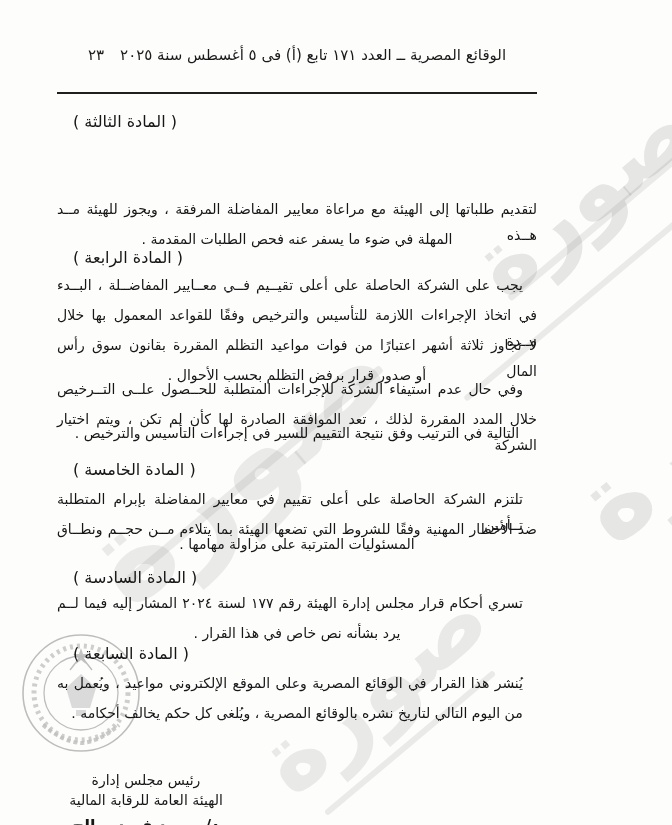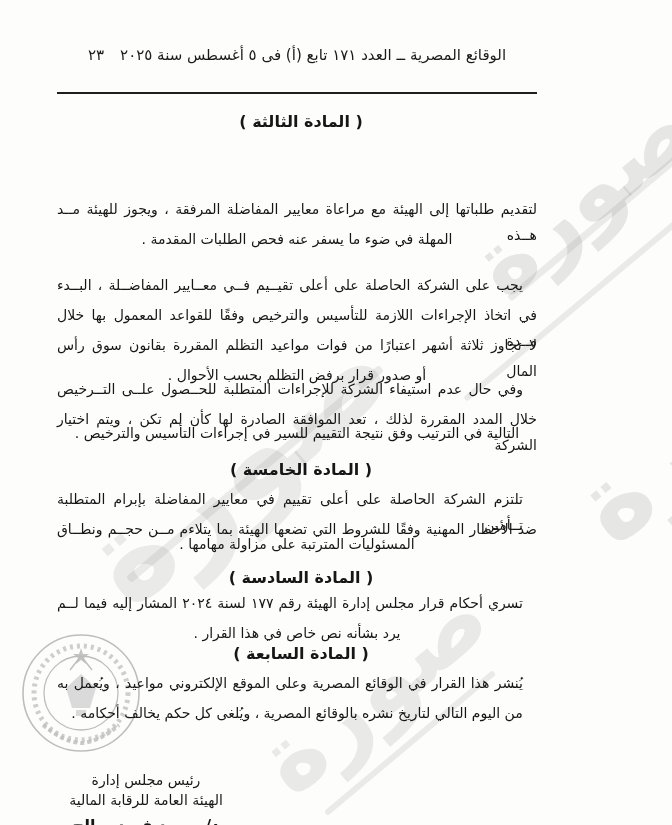--- a/index.html
+++ b/index.html
@@ -40,23 +40,23 @@
     position:absolute; top:46px; left:0; right:0;
     display:flex; justify-content:center; align-items:baseline; gap:16px;
     font-size:15px; color:#1a1a1a;
   }
   .gz-header .ttl { white-space:nowrap; }
   .rule {
     position:absolute; top:92px; left:0; right:0; height:2px;
     background:#1f1f1f;
   }
   .heading {
-    position:absolute; left:8px; right:0;
-    text-align:center;
-    font-size:16px; font-weight:bold;
+    position:absolute; left:16px; right:0;
+    text-align:left;
+    font-size:16px; font-weight:normal;
     line-height:24px;
   }
   .ln {
     position:absolute; left:0; right:0;
     font-size:14px; line-height:26px;
     text-align:justify; text-align-last:justify;
     white-space:normal;
   }
   .ln.first { padding-right:14px; }
   .ln.last  { text-align-last:center; }
@@ -104,20 +104,21 @@
     <div class="gz-header">
       <span class="ttl">الوقائع المصرية ــ العدد ١٧١ تابع (أ) فى ٥ أغسطس سنة ٢٠٢٥</span>
       <span>٢٣</span>
     </div>
     <div class="rule"></div>
 
     <div class="heading" style="top:110px">( المادة الثالثة )</div>
     <div class="ln" style="top:196px">لتقديم طلباتها إلى الهيئة مع مراعاة معايير المفاضلة المرفقة ، ويجوز للهيئة مــد هــذه</div>
     <div class="ln last" style="top:226px">المهلة في ضوء ما يسفر عنه فحص الطلبات المقدمة .</div>
 
+    <div class="heading" style="top:246px">( المادة الرابعة )</div>
     <div class="ln first" style="top:272px">يجب على الشركة الحاصلة على أعلى تقيــيم فــي معــايير المفاضــلة ، البــدء</div>
     <div class="ln" style="top:302px">في اتخاذ الإجراءات اللازمة للتأسيس والترخيص وفقًا للقواعد المعمول بها خلال مــدة</div>
     <div class="ln" style="top:332px">لا تجاوز ثلاثة أشهر اعتبارًا من فوات مواعيد التظلم المقررة بقانون سوق رأس المال</div>
     <div class="ln last" style="top:362px">أو صدور قرار برفض التظلم بحسب الأحوال .</div>
     <div class="ln first" style="top:376px">وفي حال عدم استيفاء الشركة للإجراءات المتطلبة للحــصول علــى التــرخيص</div>
     <div class="ln" style="top:406px">خلال المدد المقررة لذلك ، تعد الموافقة الصادرة لها كأن لم تكن ، ويتم اختيار الشركة</div>
     <div class="ln last" style="top:420px">التالية في الترتيب وفق نتيجة التقييم للسير في إجراءات التأسيس والترخيص .</div>
 
     <div class="heading" style="top:458px">( المادة الخامسة )</div>
     <div class="ln first" style="top:486px">تلتزم الشركة الحاصلة على أعلى تقييم في معايير المفاضلة بإبرام المتطلبة تــأمين</div>

